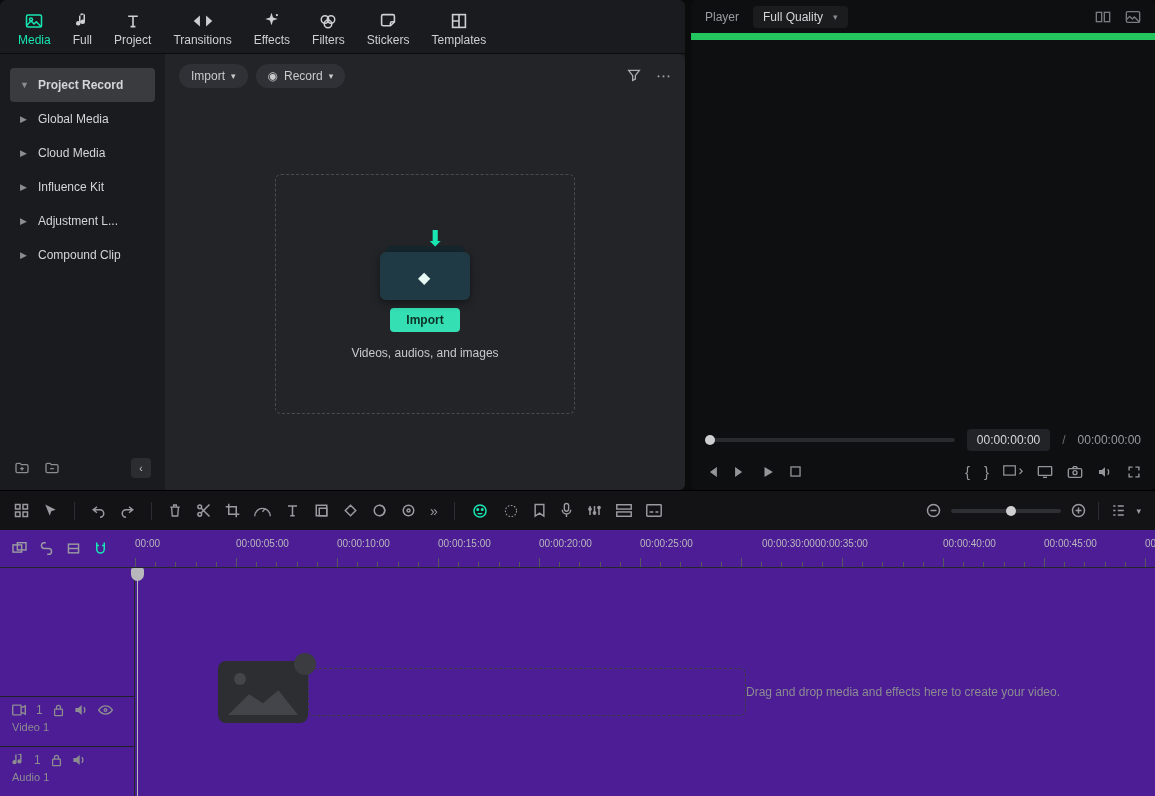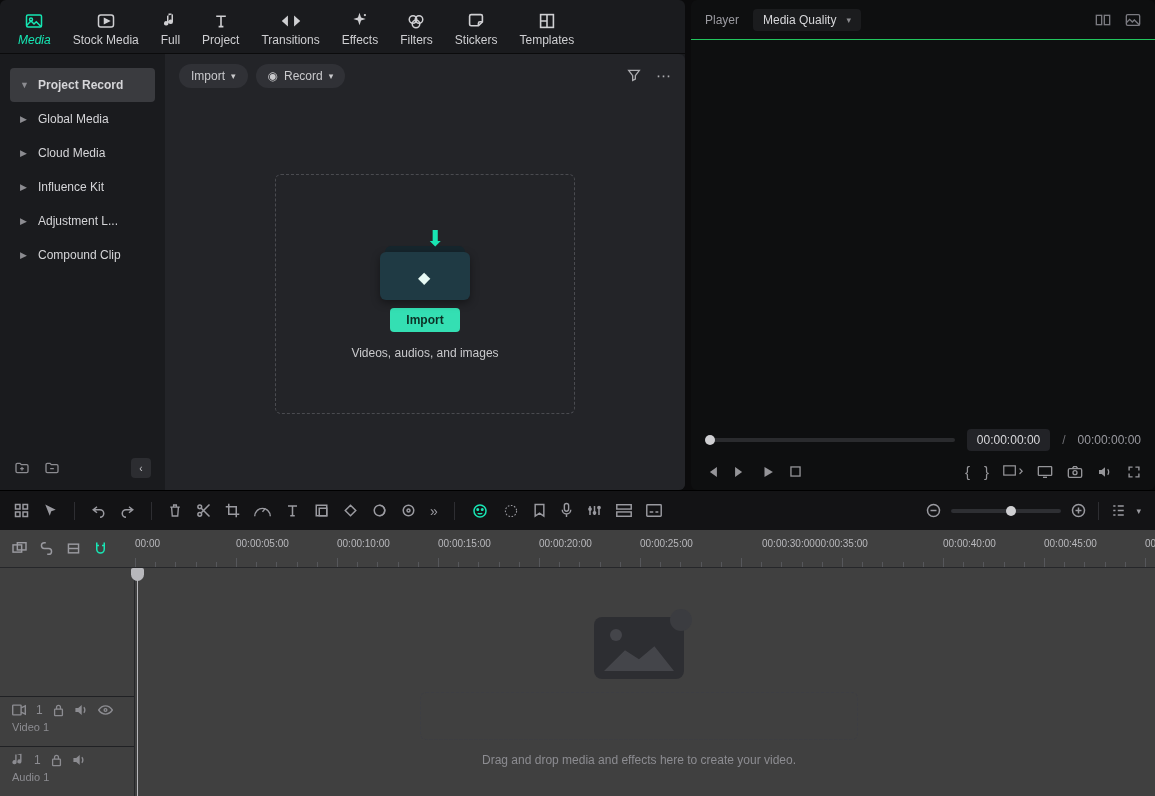--- a/index.html
+++ b/index.html
@@ -25,21 +25,21 @@
   padding: 6px 8px 0 8px;
   border-bottom: 1px solid #0b0b0c;
   height: 54px;
 }
 .nav-tab {
   display: flex; flex-direction: column; align-items: center; justify-content: center;
   padding: 4px 10px 6px;
   cursor: pointer;
   color: #cfcfd2;
 }
-.nav-tab.active { color: #16e6b3; font-style: italic; }
+.nav-tab.active { color: #16e6b3; }
 .nav-tab .icon { font-size: 16px; height: 20px; display:flex;align-items:center;justify-content:center; }
 .nav-tab .label { font-size: 12px; margin-top: 2px; }
 
 
 .media-split { display: flex; flex: 1; min-height: 0; }
 .sidebar {
   width: 165px;
   background: #1a1b1e;
   padding: 14px 10px;
   display: flex; flex-direction: column; gap: 8px;
@@ -98,21 +98,21 @@
 .arrow-down { position:absolute; left:46px; top:-2px; color:#18e6b4; font-size:22px; }
 .import-btn {
   background:#34dfb3; color:#0c3126; font-weight:600;
   padding:5px 16px; border-radius:4px; border:none; font-size:12px; cursor:pointer;
 }
 .dz-sub { color:#c9c9cc; font-size:12px; margin-top:4px;}
 
 
 .player-head {
   display:flex; align-items:center; padding: 8px 14px; height: 40px;
-  border-bottom: 1px solid #22c55e;
+  border-bottom: 7px solid #22c55e;
 }
 .player-head .lbl { color:#9a9aa0; margin-right: 14px; }
 .quality-select {
   background:#1b1c1e; padding:4px 10px; border-radius:4px;
   display:flex; align-items:center; gap:10px; cursor:pointer; color:#d7d7da;
 }
 .player-head .right { margin-left:auto; display:flex; gap:14px; }
 .player-head .right .ic { font-size:14px; color:#7a7a80; cursor:pointer; }
 
 .preview {
@@ -135,21 +135,21 @@
   border-top: 1px solid #000;
 }
 .toolbar-strip .ic { font-size:14px; color:#9a9aa0; cursor:pointer; }
 .toolbar-strip .sep { width:1px; height:18px; background:#2e2e32; margin:0 2px;}
 .toolbar-strip .ai { color:#18e6b4; font-size:16px; }
 .toolbar-strip .zoom-slider { width:110px; height:4px; background:#2e2f33; border-radius:2px; position:relative; cursor:pointer;}
 .toolbar-strip .zoom-slider .knob { position:absolute; left:50%; top:-3px; width:10px; height:10px; border-radius:50%; background:#cfcfd2;}
 .toolbar-strip .right-group { margin-left:auto; display:flex; align-items:center; gap:10px;}
 
 
-.timeline { display:flex; flex-direction:column; background:#404040; height: calc(796px - 490px - 40px);}
+.timeline { display:flex; flex-direction:column; background:#4c1d95; height: calc(796px - 490px - 40px);}
 .tl-header { display:flex; height:38px; border-bottom:1px solid #26272a;}
 .tl-left-head {
   width: 135px; display:flex; align-items:center; padding:0 12px; gap:12px;
 }
 .tl-left-head .ic { font-size:13px; color:#9a9aa0; cursor:pointer;}
 .tl-left-head .ic.active { color:#18e6b4;}
 .tl-ruler { flex:1; position:relative; overflow:hidden;}
 .ruler-label { position:absolute; top:8px; font-size:10px; color:#b8b8bc;}
 .ruler-ticks { position:absolute; left:0; right:0; bottom:0; height:10px; }
 .ruler-ticks .t { position:absolute; bottom:0; width:1px; height:5px; background:#56575b;}
@@ -164,21 +164,21 @@
 .track-head .name { font-size:11px; color:#8c8c91; margin-top:4px;}
 
 .tl-canvas { flex:1; position:relative; }
 .playhead {
   position:absolute; left:2px; top:0; bottom:0; width:1px; background:#b8b8bc;
 }
 .playhead:before {
   content:''; position:absolute; left:-6px; top:0; width:13px; height:13px;
   background:#b8b8bc; border-radius:2px 2px 7px 7px;
 }
-.tl-dz-wrap { position:absolute; left:0; right:12px; top:32px; bottom:12px; display:flex; flex-direction:column; align-items:center; justify-content:center; gap:13px;}
+.tl-dz-wrap { position:absolute; left:0; right:12px; top:32px; bottom:12px; display:flex; align-items:center; justify-content:center; gap:0;}
 .tl-thumb {
   width:90px; height:62px; background:#2d2e32; border-radius:8px; position:relative;
 }
 .tl-thumb:after {
   content:''; position:absolute; right:-8px; top:-8px; width:22px; height:22px; border-radius:50%; background:#3b3c40;
 }
 .tl-thumb .plus { position:absolute; right:-2px; top:-3px; font-size:13px; color:#8a8a8e;}
 .tl-thumb .sun { position:absolute; left:16px; top:12px; width:12px; height:12px; border-radius:50%; background:#44454a;}
 .tl-thumb .hill { position:absolute; left:10px; bottom:8px; width:70px; height:26px; background:#44454a; clip-path: polygon(0 100%, 30% 20%, 50% 55%, 72% 5%, 100% 100%);}
 .tl-dotted {
@@ -196,29 +196,20 @@
     <div class="nav-tabs" id="nav-tabs">
         <div class="nav-tab active">
           <span class="icon">
             <svg width="18" height="16" viewBox="0 0 24 20" fill="none" stroke="currentColor" stroke-width="2">
               <rect x="2" y="2" width="20" height="16" rx="2"></rect>
               <circle cx="8" cy="8" r="2"></circle>
               <path d="M2 16l6-6 4 4 3-3 7 7"></path>
             </svg>
           </span>
           <span class="label">Media</span>
-        </div>
-        <div class="nav-tab">
-          <span class="icon">
-            <svg width="18" height="16" viewBox="0 0 24 20" fill="none" stroke="currentColor" stroke-width="2">
-              <rect x="2" y="2" width="20" height="16" rx="3"></rect>
-              <path d="M10 7l6 3-6 3z" fill="currentColor"></path>
-            </svg>
-          </span>
-          <span class="label">Stock Media</span>
         </div>
         <div class="nav-tab">
           <span class="icon">
             <svg width="14" height="18" viewBox="0 0 18 24" fill="currentColor">
               <path d="M7 2v13a3 3 0 1 1-2-2.8V5l8-2v10a3 3 0 1 1-2-2.8V2z"></path>
             </svg>
           </span>
           <span class="label">Full</span>
         </div>
         <div class="nav-tab">
@@ -352,21 +343,21 @@
           </div>
         </div>
       </div>
     </div>
   </div>
 
   <div class="right-top">
     <div class="player-head">
       <span class="lbl">Player</span>
       <div class="quality-select">
-        <span>Media Quality</span>
+        <span>Full Quality</span>
         <span style="font-size:9px;color:#8a8a8e;">▾</span>
       </div>
       <div class="right">
         <span class="ic">
           <svg width="16" height="14" viewBox="0 0 24 20" fill="none" stroke="currentColor" stroke-width="2">
               <rect x="2" y="3" width="8" height="14"></rect>
               <rect x="14" y="3" width="8" height="14"></rect>
             </svg>
         </span>
         <span class="ic">

